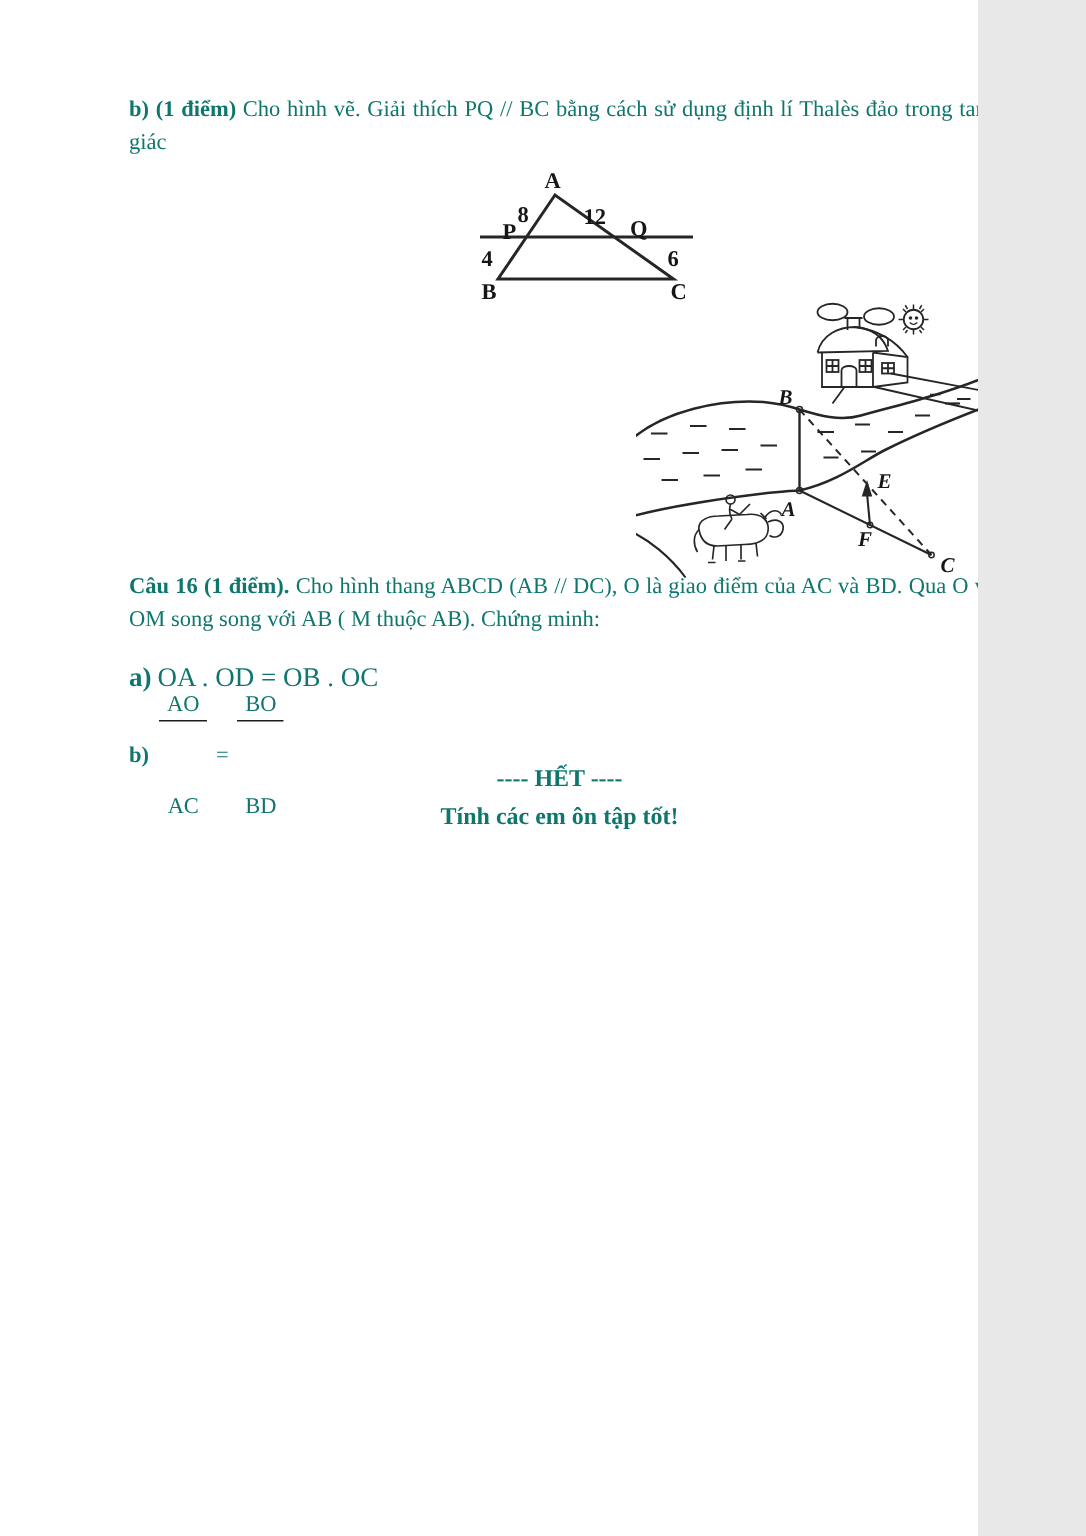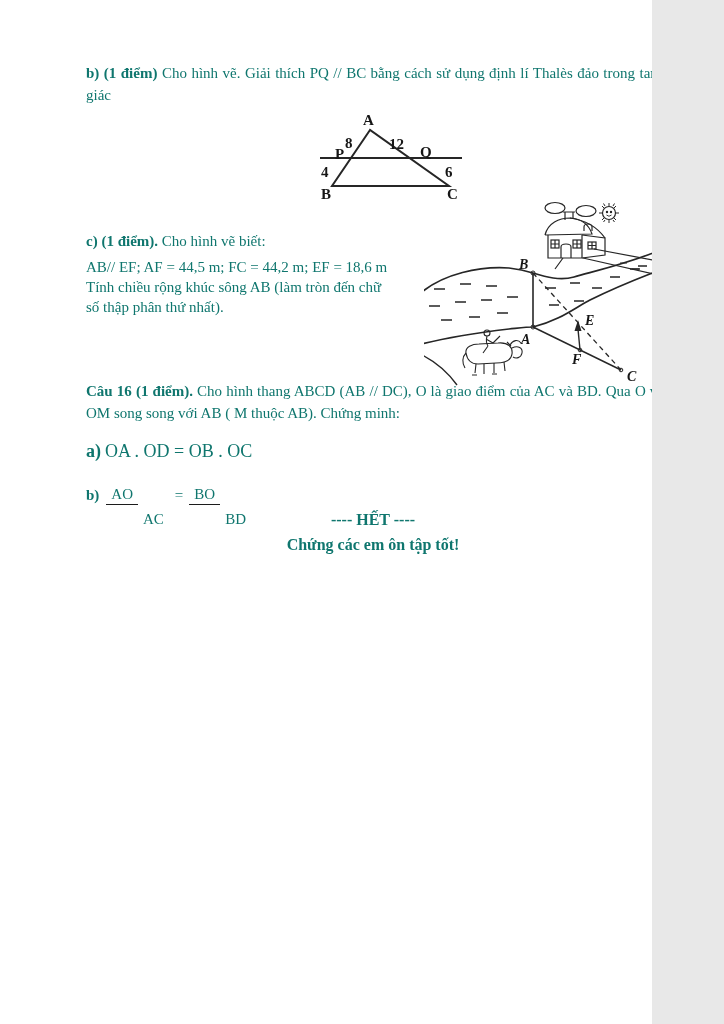--- a/index.html
+++ b/index.html
@@ -11,21 +11,21 @@
     color:#0f766e;
     overflow:hidden;
   }
   .abs{position:absolute;}
   .para{font-size:15px;line-height:22px;text-align:justify;}
   .b{font-weight:bold;}
   .cline{font-size:15px;line-height:20px;white-space:nowrap;}
   .footer-line{width:574px;text-align:center;font-weight:bold;font-size:16px;}
   .part-line{font-size:18px;line-height:21px;white-space:nowrap;}
   .frac-row{display:flex;align-items:center;font-size:15px;}
-  .frac{display:inline-flex;flex-direction:row;align-items:center;font-weight:normal;}
+  .frac{display:inline-flex;flex-direction:column;align-items:center;font-weight:normal;}
   .frac .num{display:block;padding:0 5px 1px 5px;border-bottom:1.4px solid #1c1c1c;line-height:17px;}
   .frac .den{display:block;padding:1px 5px 0 5px;line-height:17px;margin-top:48px;}
   .eq{margin:0 6px;font-weight:normal;}
   .blabel{font-weight:bold;margin-right:7px;}
   svg text{font-family:"Liberation Serif","DejaVu Serif",serif;fill:#161616;}
   svg .fig-label{font-weight:bold;font-size:15px;}
   svg .fig-num{font-weight:bold;font-size:15px;}
   svg .river-label{font-weight:bold;font-style:italic;font-size:14px;}
   svg path,svg line,svg rect,svg circle,svg ellipse{fill:none;stroke:#262626;}
 </style>
@@ -43,26 +43,20 @@
     <text class="fig-num" x="29" y="40">8</text>
     <text class="fig-num" x="73" y="41">12</text>
     <text class="fig-label" x="19" y="51">P</text>
     <text class="fig-label" x="104" y="49">Q</text>
     <text class="fig-num" x="5" y="69">4</text>
     <text class="fig-num" x="129" y="69">6</text>
     <text class="fig-label" x="5" y="91">B</text>
     <text class="fig-label" x="131" y="91">C</text>
   </svg>
 
-  <div class="abs" style="left:86px;top:231px;width:360px;">
-    <div class="cline"><span class="b">c)  (1 điểm).</span><span> Cho hình vẽ biết:</span></div>
-    <div class="cline" style="margin-top:6px;">AB// EF; AF = 44,5 m; FC = 44,2 m; EF = 18,6 m</div>
-    <div class="cline">Tính chiều rộng khúc sông AB (làm tròn đến chữ</div>
-    <div class="cline">số thập phân thứ nhất).</div>
-  </div>
 
   <svg class="abs" style="left:424px;top:192px;" width="236" height="198" viewBox="0 0 236 198">
 
     <path d="M-2 100 C20 82 55 74 85 76 C95 77 103 79 109 81 C122 85 136 89 150 85 C175 78 205 71 234 59" stroke-width="1.7"></path>
 
     <path d="M-2 152 C25 145 60 140 85 137 C95 136 103 135 109 135 C135 129 152 115 166 108 C190 96 215 86 236 78" stroke-width="1.7"></path>
 
     <path d="M-2 163 C8 168 22 178 33 193" stroke-width="1.4"></path>
 
     <path d="M10 97 h11 M36 92 h11 M62 94 h11 M5 114 h11 M31 110 h11 M57 108 h11 M83 105 h11 M17 128 h11 M45 125 h11 M73 121 h11 M121 96 h11 M146 91 h10 M125 113 h10 M150 109 h10 M168 96 h10 M186 85 h10 M206 77 h10 M214 74 h9" stroke-width="1.4"></path>
@@ -133,15 +127,15 @@
       <span class="den">AC</span>
     </span>
     <span class="eq">=</span>
     <span class="frac">
       <span class="num">BO</span>
       <span class="den">BD</span>
     </span>
   </div>
 
   <div class="abs footer-line" style="left:86px;top:511px;">---- HẾT ----</div>
-  <div class="abs footer-line" style="left:86px;top:536px;">Chứng các em ôn tập tốt!</div>
+  <div class="abs footer-line" style="left:86px;top:536px;">Tính các em ôn tập tốt!</div>
 
 </div>
 
 </body></html>

